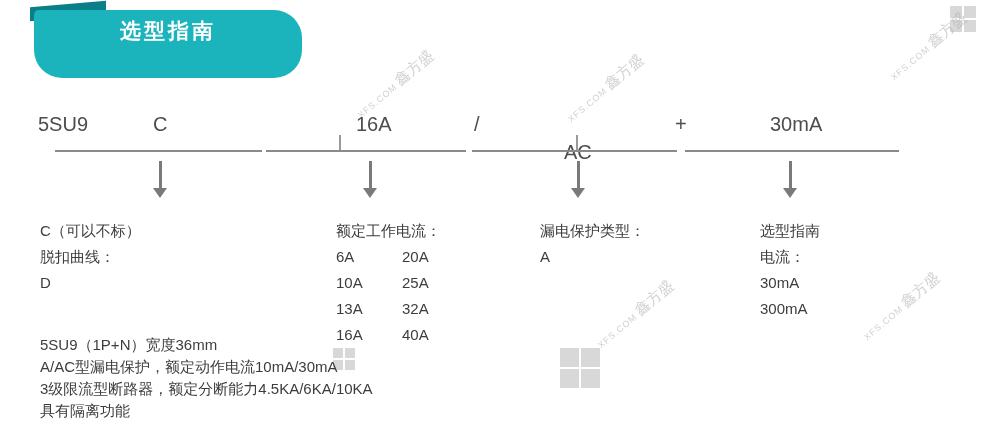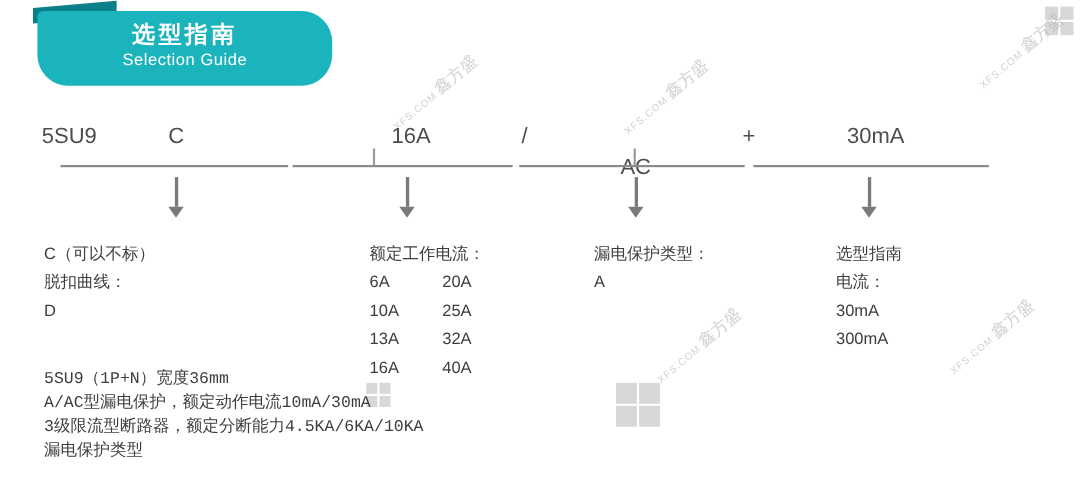--- a/index.html
+++ b/index.html
@@ -22,21 +22,21 @@
   
   .arrow { top:161px; width:14px; }
   .arrow .shaft { width:3px; height:27px; background:#7a7a7a; margin:0 auto; }
   .arrow .head { width:0; height:0; border-left:7px solid transparent; border-right:7px solid transparent; border-top:10px solid #7a7a7a; }
 
   
   .group { font-size:15px; color:#3d3d3d; line-height:26px; top:218px; }
   .rows { display:grid; grid-template-columns:66px auto; }
 
   
-  .notes { left:40px; top:334px; font-size:15px; line-height:22px; color:#3d3d3d;font-family:Liberation Mono, monospace; }
+  .notes { left:40px; top:334px; font-size:15px; line-height:22px; color:#3d3d3d; }
 
   
   .wm { color:#c9c9c9; transform:rotate(-40deg); transform-origin:left top; white-space:nowrap; opacity:.85; z-index:0; }
   .wm .lt { font-size:9px; font-style:normal; letter-spacing:1px; }
   .wm .cn { font-size:15px; font-weight:normal; font-style:normal; margin-left:3px; }
   .wmlogo { display:grid; grid-template-columns:1fr 1fr; grid-auto-rows:1fr; gap:2px; opacity:.5; z-index:0; }
   .wmlogo i { background:#b3b3b3; display:block; }
 </style>
 </head>
 <body>
@@ -63,21 +63,20 @@
   <span class="abs wmlogo" style="left:950px; top:6px; width:26px; height:26px;">
       <i></i>
       <i></i>
       <i></i>
       <i></i>
     </span>
 
   <div class="abs banner-fold"></div>
   <div class="abs banner">
     <span class="banner-title">选型指南</span>
-    <span class="banner-sub">Selection Guide</span>
   </div>
 
   <span class="abs mpart" style="left:38px;">5SU9</span>
   <span class="abs mpart" style="left:153px;">C</span>
   <span class="abs mpart" style="left:356px;">16A</span>
   <span class="abs mpart" style="left:474px;">/</span>
   <span class="abs mpart" style="left:564px;margin-top:28px;">AC</span>
   <span class="abs mpart" style="left:675px;">+</span>
   <span class="abs mpart" style="left:770px;">30mA</span>
 
@@ -135,16 +134,16 @@
     <div>选型指南</div>
     <div>电流：</div>
     <div>30mA</div>
     <div>300mA</div>
   </div>
 
   <div class="abs notes">
     <div>5SU9（1P+N）宽度36mm</div>
     <div>A/AC型漏电保护，额定动作电流10mA/30mA</div>
     <div>3级限流型断路器，额定分断能力4.5KA/6KA/10KA</div>
-    <div>漏电保护类型</div>
+    <div>具有隔离功能</div>
   </div>
 
 </div>
 
 </body></html>

